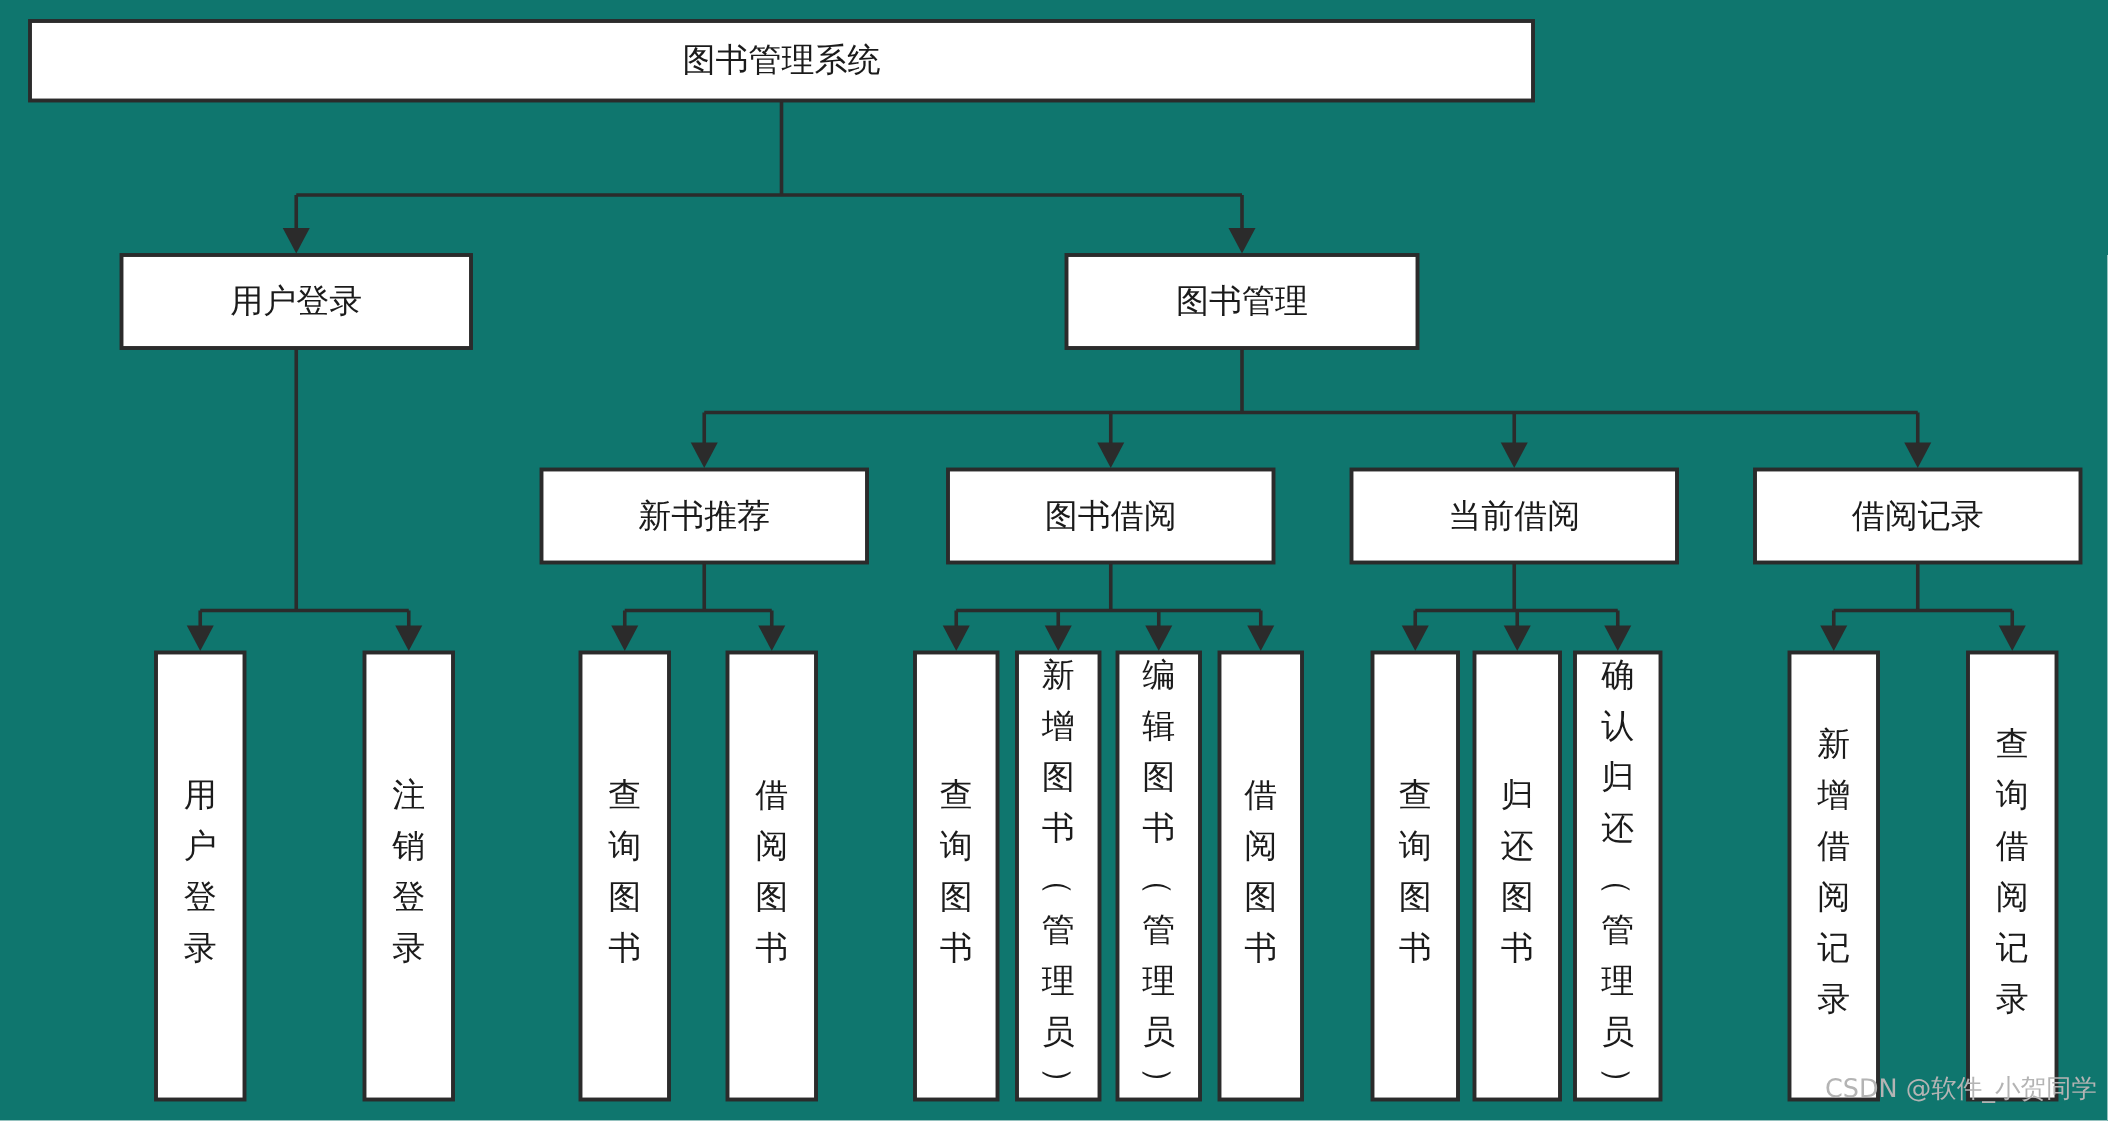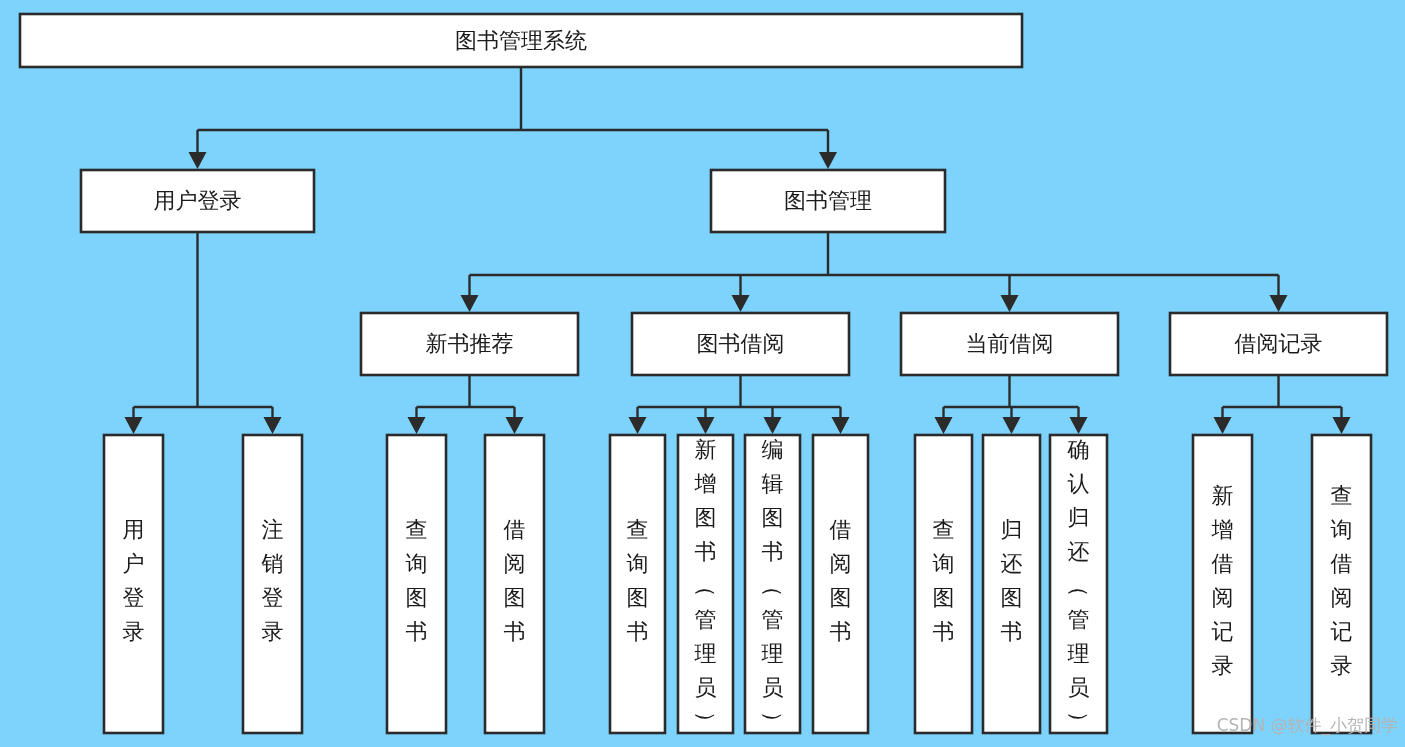--- a/index.html
+++ b/index.html
@@ -10,21 +10,21 @@
   body {
     width: 1405px;
     height: 747px;
     font-family: "DejaVu Sans", "Liberation Sans", sans-serif;
     overflow: hidden;
   }
   #diagram-root {
     position: relative;
     width: 1405px;
     height: 747px;
-    background: #7dd3fc;
+    background: #0f766e;
   }
   svg.diagram-canvas {
     position: absolute;
     top: 0;
     left: 0;
     width: 1405px;
     height: 747px;
   }
   .node-box {
     fill: #ffffff;

